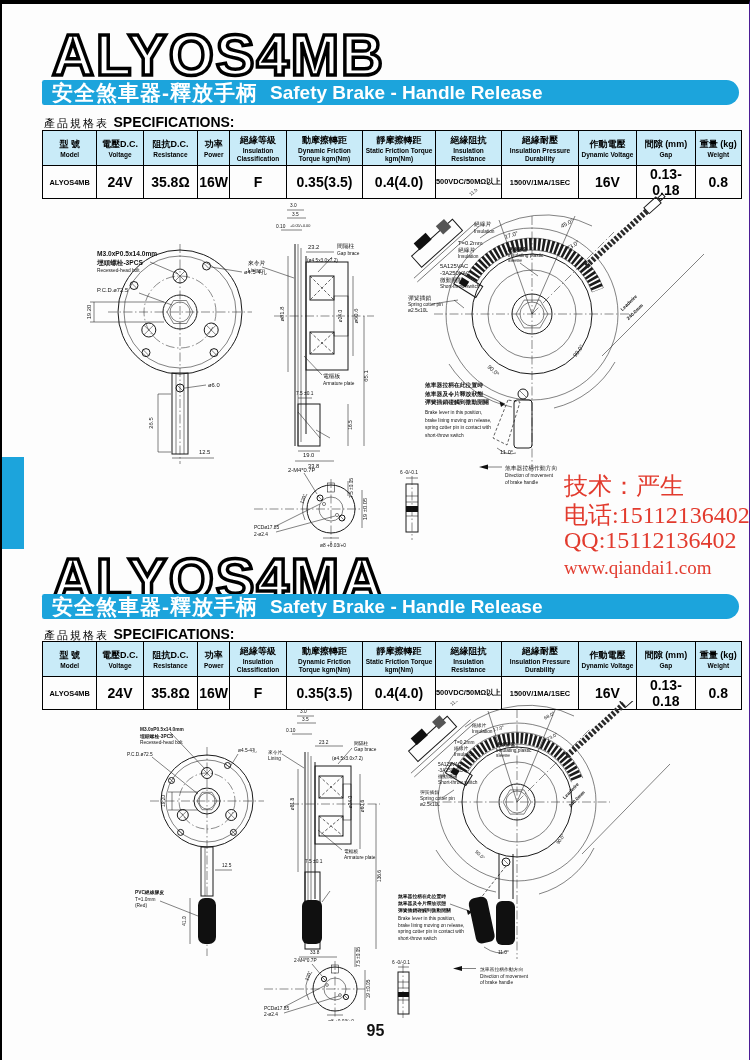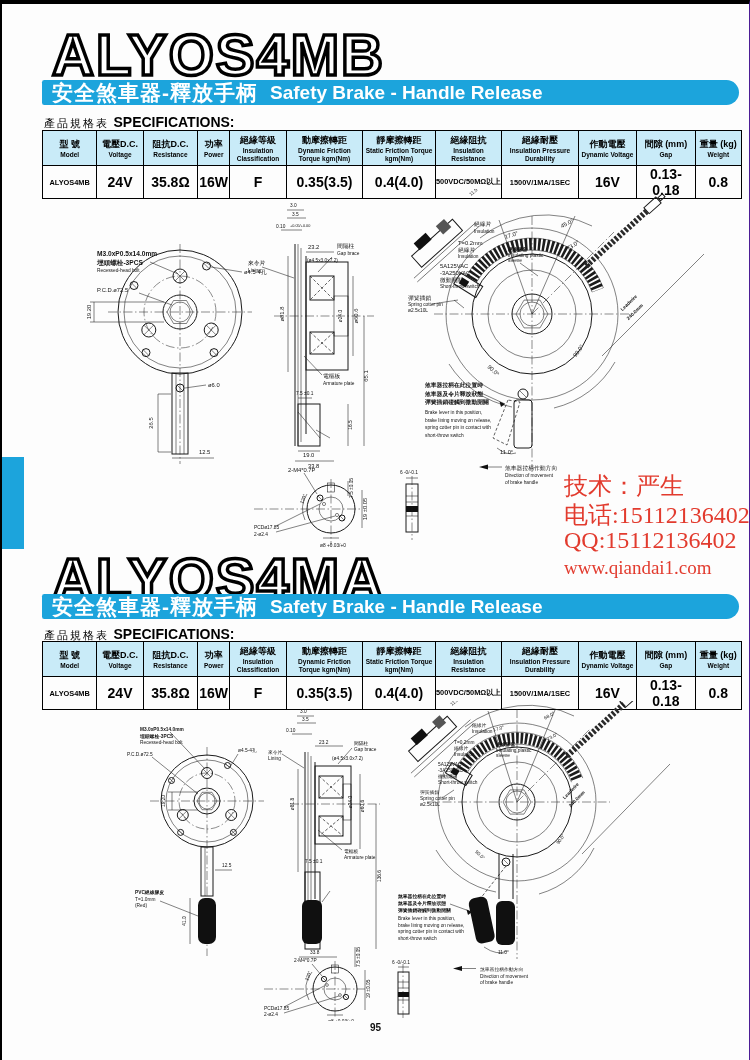--- a/index.html
+++ b/index.html
@@ -22,21 +22,21 @@
   table.spec th{background:#c9ebf8;height:34px;vertical-align:middle;}
   table.spec th .zh{font-size:9px;font-weight:bold;}
   table.spec th .en{font-size:6.5px;font-weight:bold;line-height:1.12;}
   table.spec td{font-size:14px;font-weight:bold;height:17px;}
   table.spec td.small{font-size:7.4px;}
   .wm{position:absolute;left:562px;color:#e23b2e;font-family:"Liberation Serif",serif;
       font-size:24px;white-space:nowrap;}
   .wm.url{font-size:19px;}
   .side-tab{position:absolute;left:0;top:453px;width:22px;height:92px;background:#1ca4dc;}
   .pagenum{position:absolute;left:0;top:1018px;width:100%;text-align:center;
-      font-size:10px;font-weight:bold;color:#111;}
+      font-size:16px;font-weight:bold;color:#111;}
   .dwg-svg{position:absolute;left:0;width:750px;}
   .dwg-svg text{fill:#141414;font-family:"Liberation Sans",sans-serif;}
   .f0{font-size:3.8px;}
   .f1{font-size:4.8px;}
   .f1b{font-size:4.8px;font-weight:bold;}
   .f2{font-size:5.8px;}
   .f2b{font-size:5.8px;font-weight:bold;}
   .f3b{font-size:6.6px;font-weight:bold;}
   .ln{fill:none;stroke:#1b1b1b;stroke-width:1;}
   .th{fill:none;stroke:#1b1b1b;stroke-width:0.55;}

